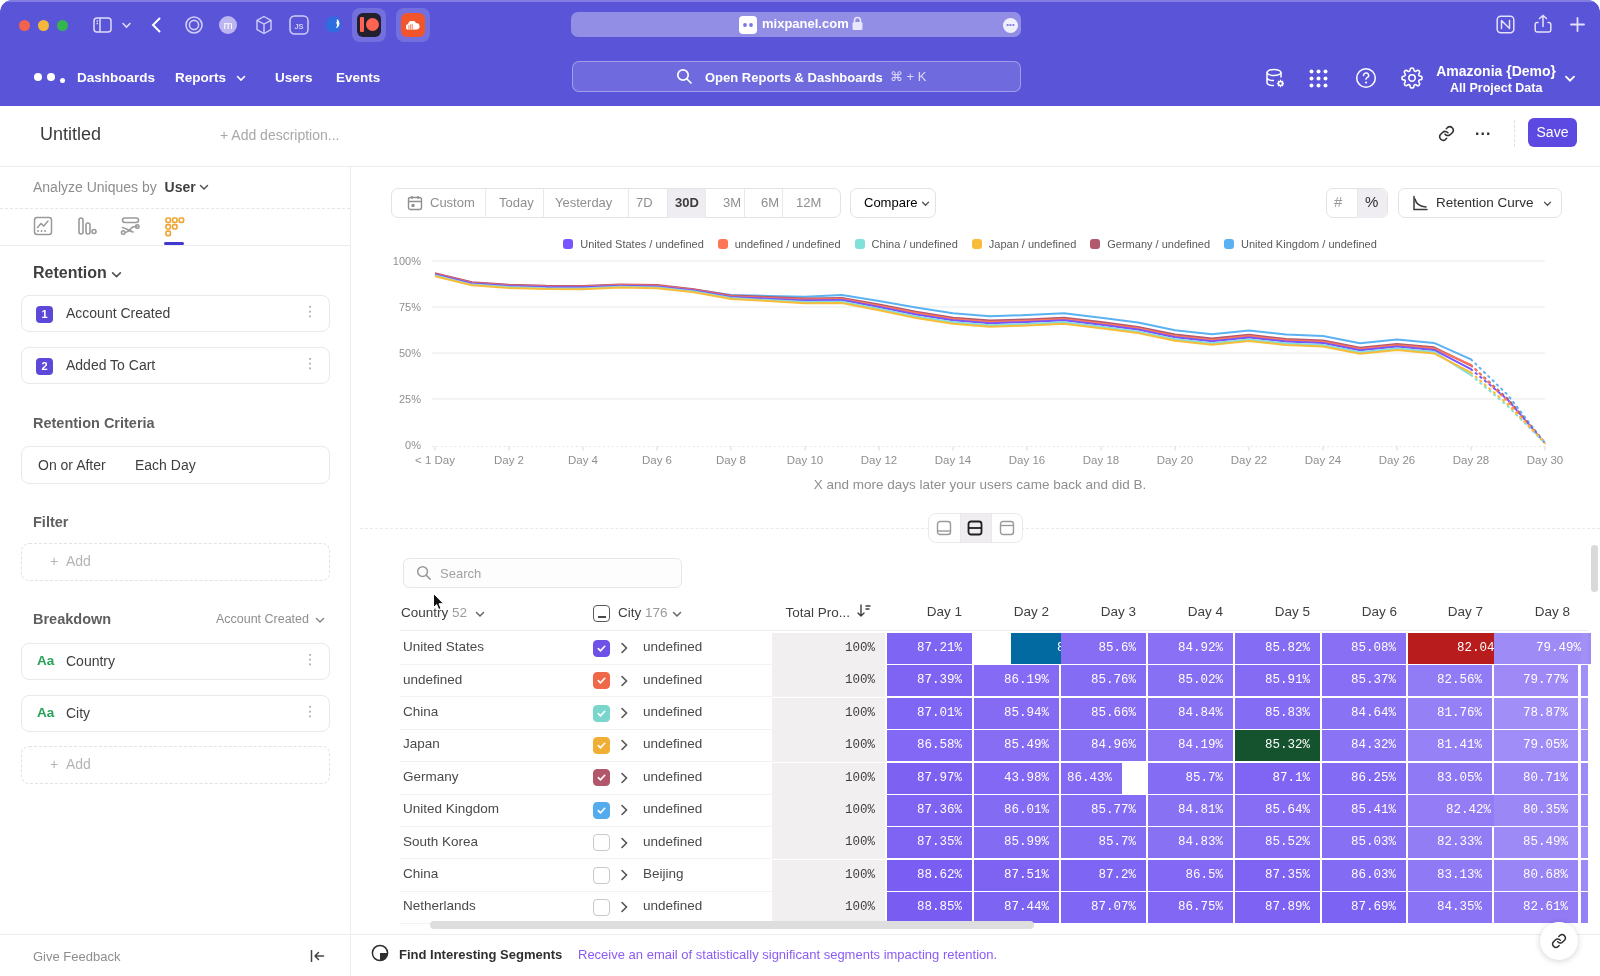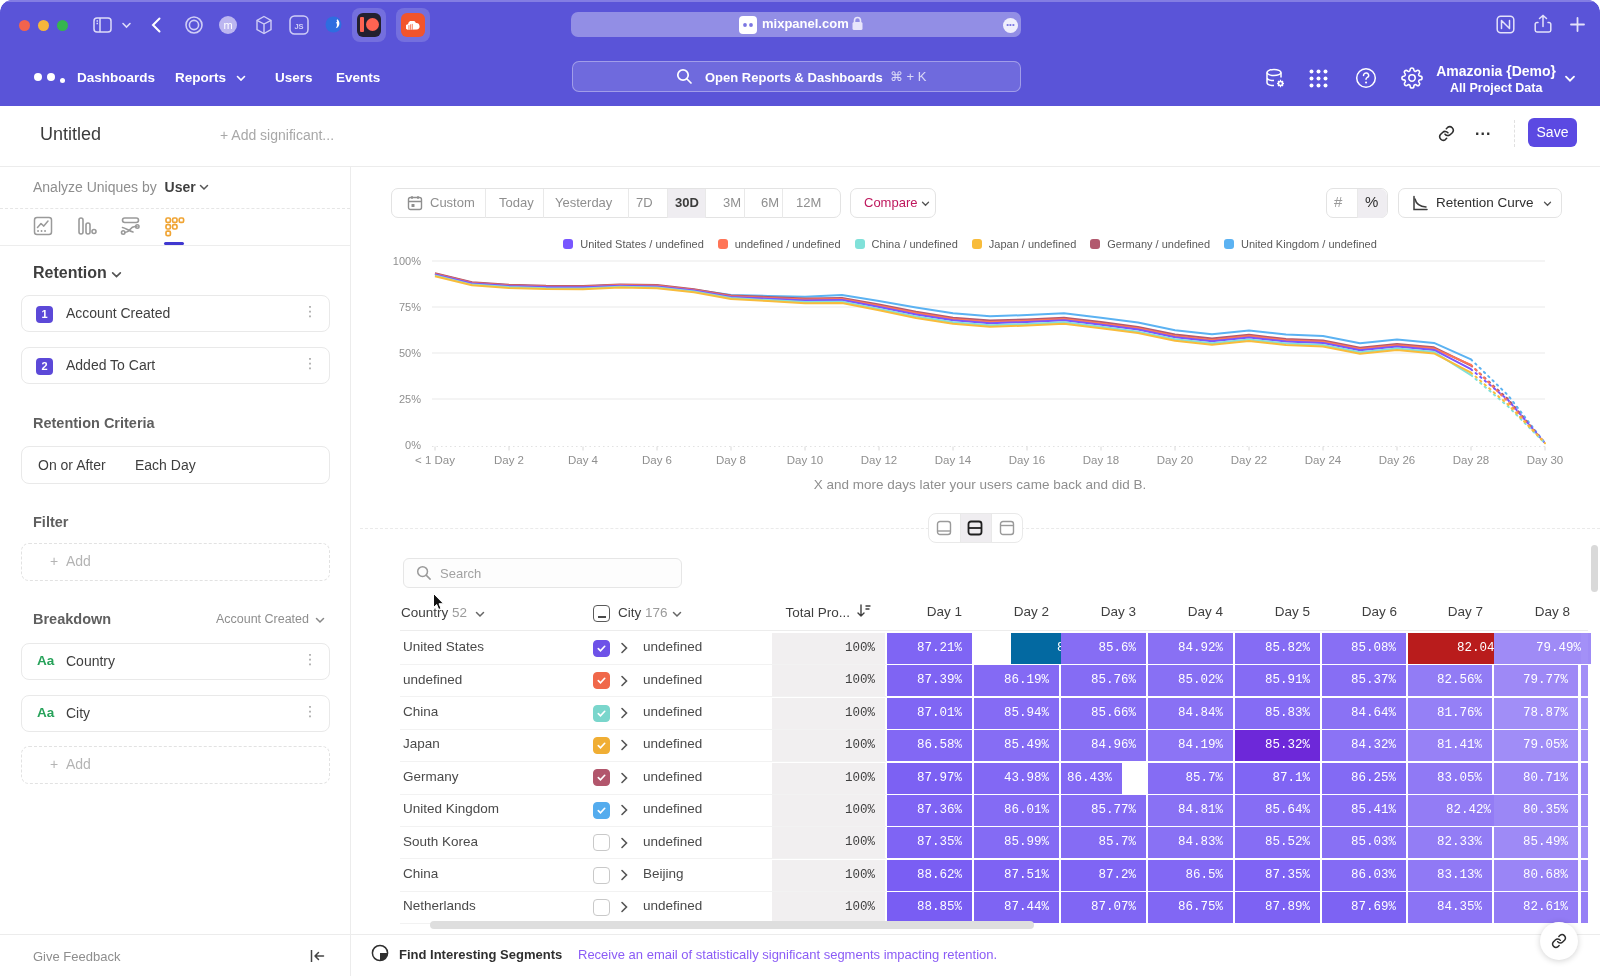--- a/index.html
+++ b/index.html
@@ -146,21 +146,21 @@
       <path d="M12 15.5a3.5 3.5 0 100-7 3.5 3.5 0 000 7z"></path>
       <path d="M19.4 15a1.7 1.7 0 00.34 1.87l.06.06a2 2 0 11-2.83 2.83l-.06-.06a1.7 1.7 0 00-1.87-.34 1.7 1.7 0 00-1 1.51V21a2 2 0 11-4 0v-.09a1.7 1.7 0 00-1-1.51 1.7 1.7 0 00-1.87.34l-.06.06a2 2 0 11-2.83-2.83l.06-.06a1.7 1.7 0 00.34-1.87 1.7 1.7 0 00-1.51-1H3a2 2 0 110-4h.09a1.7 1.7 0 001.51-1 1.7 1.7 0 00-.34-1.87l-.06-.06a2 2 0 112.83-2.83l.06.06a1.7 1.7 0 001.87.34h0a1.7 1.7 0 001-1.51V3a2 2 0 114 0v.09a1.7 1.7 0 001 1.51h0a1.7 1.7 0 001.87-.34l.06-.06a2 2 0 112.83 2.83l-.06.06a1.7 1.7 0 00-.34 1.87v0a1.7 1.7 0 001.51 1H21a2 2 0 110 4h-.09a1.7 1.7 0 00-1.51 1z"></path>
     </svg>
 <div class="abs" style="left:1556px;top:63px;font-size:14px;font-weight:700;color:#fff;white-space:nowrap;transform:translateX(-100%)">Amazonia {Demo}</div>
 <div class="abs" style="left:1450px;top:81px;font-size:12.5px;font-weight:700;color:#fff;white-space:nowrap">All Project Data</div>
 <svg class="abs" style="left:1564px;top:75px" width="12" height="8" viewBox="0 0 10 7">
       <path d="M1.5 1.5L5 5L8.5 1.5" stroke="#fff" stroke-width="1.6" fill="none" stroke-linecap="round"></path>
     </svg>
 
 <div class="abs" style="left:40px;top:124px;font-size:18px;font-weight:500;color:#3c3c3c">Untitled</div>
-<div class="abs" style="left:220px;top:127px;font-size:14px;color:#a8a8a8">+ Add significant...</div>
+<div class="abs" style="left:220px;top:127px;font-size:14px;color:#a8a8a8">+ Add description...</div>
 <svg class="abs" style="left:1438px;top:125px" width="17" height="17" viewBox="0 0 24 24" fill="none" stroke="#2f2f2f" stroke-width="2.2" stroke-linecap="round">
       <path d="M10 13a5 5 0 007.5.5l3-3a5 5 0 00-7-7l-1.7 1.7"></path>
       <path d="M14 11a5 5 0 00-7.5-.5l-3 3a5 5 0 007 7l1.7-1.7"></path>
     </svg>
 <div class="abs" style="left:1475px;top:121px;font-size:16px;font-weight:700;color:#2f2f2f;letter-spacing:1px">...</div>
 <div class="abs" style="left:1514px;top:120px;height:27px;border-left:1px dashed #e0e0e0"></div>
 <div class="abs" style="left:1528px;top:118px;width:49px;height:29px;background:#5b49e2;border-radius:6px;color:#fff;font-size:14px;text-align:center;line-height:29px">Save</div>
 <div class="abs" style="left:0;top:166px;width:1600px;border-top:1px solid #ececec"></div>
 
 <div class="abs" style="left:350px;top:167px;height:809px;border-left:1px solid #ececec"></div>
@@ -248,21 +248,21 @@
     </svg>
 <div class="abs segtxt" style="left:430px">Custom</div>
 <div class="abs segtxt" style="left:499px">Today</div>
 <div class="abs segtxt" style="left:555px">Yesterday</div>
 <div class="abs segtxt" style="left:636px">7D</div>
 <div class="abs segtxt" style="left:675px;color:#3c3c3c;font-weight:700">30D</div>
 <div class="abs segtxt" style="left:723px">3M</div>
 <div class="abs segtxt" style="left:761px">6M</div>
 <div class="abs segtxt" style="left:796px">12M</div>
 <div class="abs ctrlbox" style="left:850px;top:188px;width:86px"></div>
-<div class="abs" style="left:864px;top:195px;font-size:13px;color:#be185d">Compare</div>
+<div class="abs" style="left:864px;top:195px;font-size:13px;color:#000000">Compare</div>
 <svg class="abs" style="left:921px;top:201px" width="9" height="6" viewBox="0 0 10 7">
       <path d="M1.5 1.5L5 5L8.5 1.5" stroke="#555" stroke-width="1.5" fill="none" stroke-linecap="round"></path>
     </svg>
 <div class="abs ctrlbox" style="left:1326px;top:188px;width:62px"></div>
 <div class="abs" style="left:1357px;top:189px;width:30px;height:29px;background:#efedf1;border-radius:0 7px 7px 0"></div>
 <div class="abs" style="left:1357px;top:189px;height:29px;border-left:1px solid #e9e9e9"></div>
 <div class="abs" style="left:1334px;top:193px;font-size:15px;color:#9a9a9a">#</div>
 <div class="abs" style="left:1365px;top:193px;font-size:15px;color:#2f2f2f">%</div>
 <div class="abs ctrlbox" style="left:1398px;top:188px;width:164px"></div>
 <svg class="abs" style="left:1412px;top:195px" width="16" height="16" viewBox="0 0 16 16" fill="none" stroke="#3c3c3c" stroke-width="1.5">
@@ -461,21 +461,21 @@
     </div>
     <svg class="abs" style="left:620px;top:739px" width="8" height="12" viewBox="0 0 8 12">
       <path d="M2 1.5L6.5 6L2 10.5" stroke="#555" stroke-width="1.6" fill="none" stroke-linecap="round"></path>
     </svg>
     <div class="abs rname" style="left:643px;top:736px">undefined</div>
     <div class="abs totbar" style="top:730px">100%</div>
     <div class="abs dcell" style="left:887px;top:730px;width:85px;background:rgb(130,104,244)">86.58%</div>
     <div class="abs dcell" style="left:974px;top:730px;width:85px;background:rgb(134,109,244)">85.49%</div>
     <div class="abs dcell" style="left:1061px;top:730px;width:85px;background:rgb(136,112,244)">84.96%</div>
     <div class="abs dcell" style="left:1148px;top:730px;width:85px;background:rgb(140,116,245)">84.19%</div>
-    <div class="abs dcell" style="left:1235px;top:730px;width:85px;background:#6d28d9">85.32%</div>
+    <div class="abs dcell" style="left:1235px;top:730px;width:85px;background:#14532d">85.32%</div>
     <div class="abs dcell" style="left:1322px;top:730px;width:84px;background:rgb(139,115,245)">84.32%</div>
     <div class="abs dcell" style="left:1408px;top:730px;width:84px;background:rgb(151,129,246)">81.41%</div>
     <div class="abs dcell" style="left:1494px;top:730px;width:84px;background:rgb(160,141,247)">79.05%</div>
     <div class="abs" style="left:1581px;top:730px;width:7px;height:30.5px;background:rgb(165,146,247)"></div>
     <div class="abs rowline" style="left:400px;top:794px"></div>
     <div class="abs rname" style="left:403px;top:769px">Germany</div>
     <div class="abs cb" style="left:593px;top:769px;background:#b2566c;border-color:#b2566c">
       <svg width="11" height="11" viewBox="0 0 12 12">
         <path d="M2.5 6.2l2.4 2.4 4.6-5" stroke="#fff" stroke-width="1.8" fill="none" stroke-linecap="round"></path>
       </svg>

